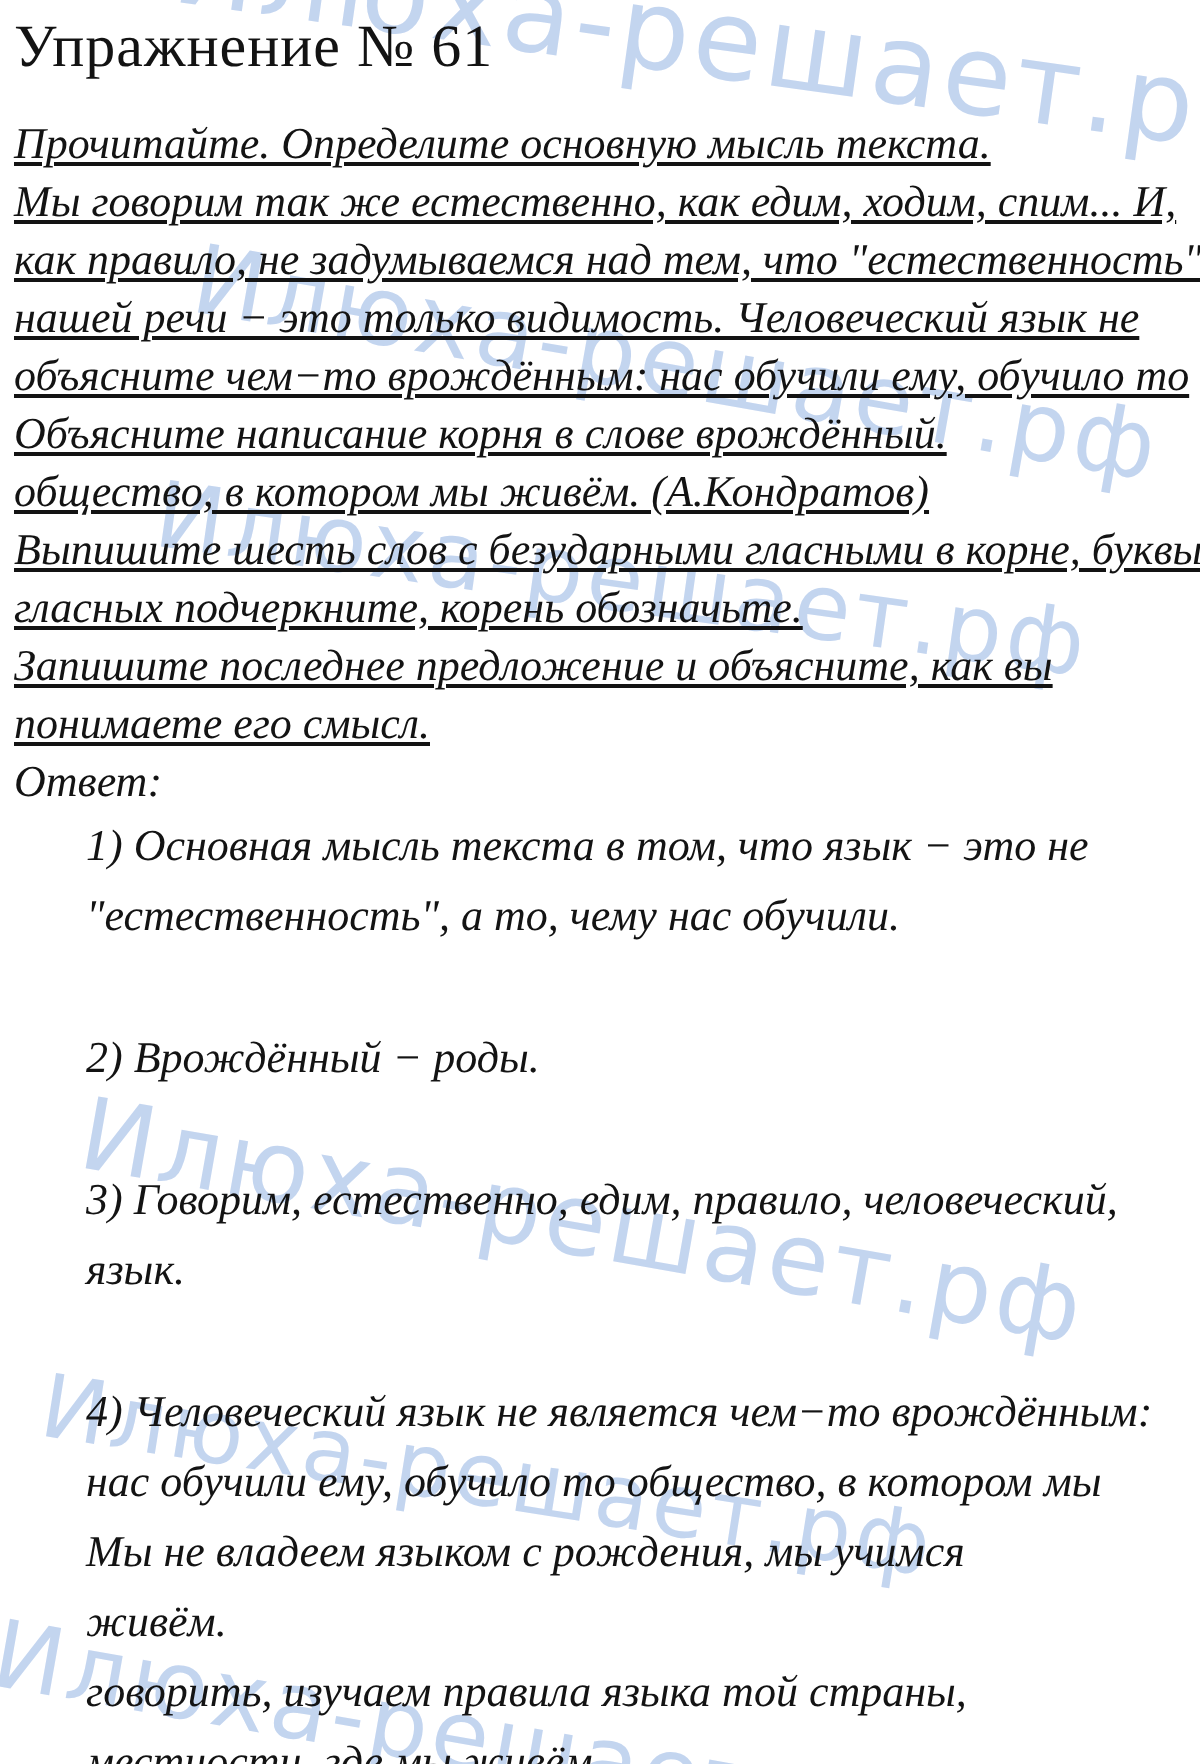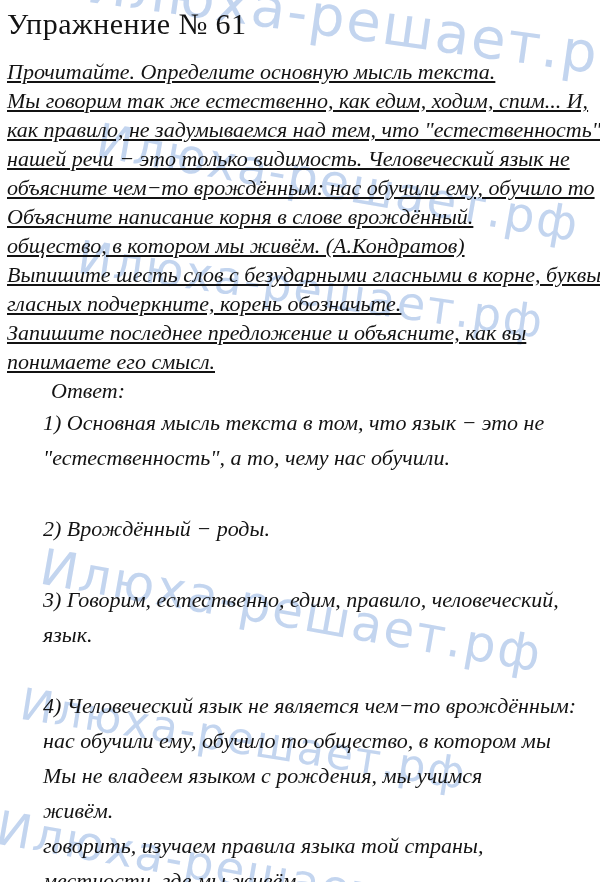--- a/index.html
+++ b/index.html
@@ -42,21 +42,20 @@
     font-style: normal;
   }
   .task {
     margin-top: 15px;
     font: italic 22px/29px "Liberation Serif", serif;
     text-decoration: underline;
   }
   .line { white-space: nowrap; }
   .answer-label {
     font: italic 22px/29px "Liberation Serif", serif;
-    margin-left: 44px;
   }
   .answers {
     padding-left: 36px;
     font: italic 22px/35px "Liberation Serif", serif;
   }
   .answer-item + .answer-item { margin-top: 36px; }
 </style>
 </head>
 <body>
 

